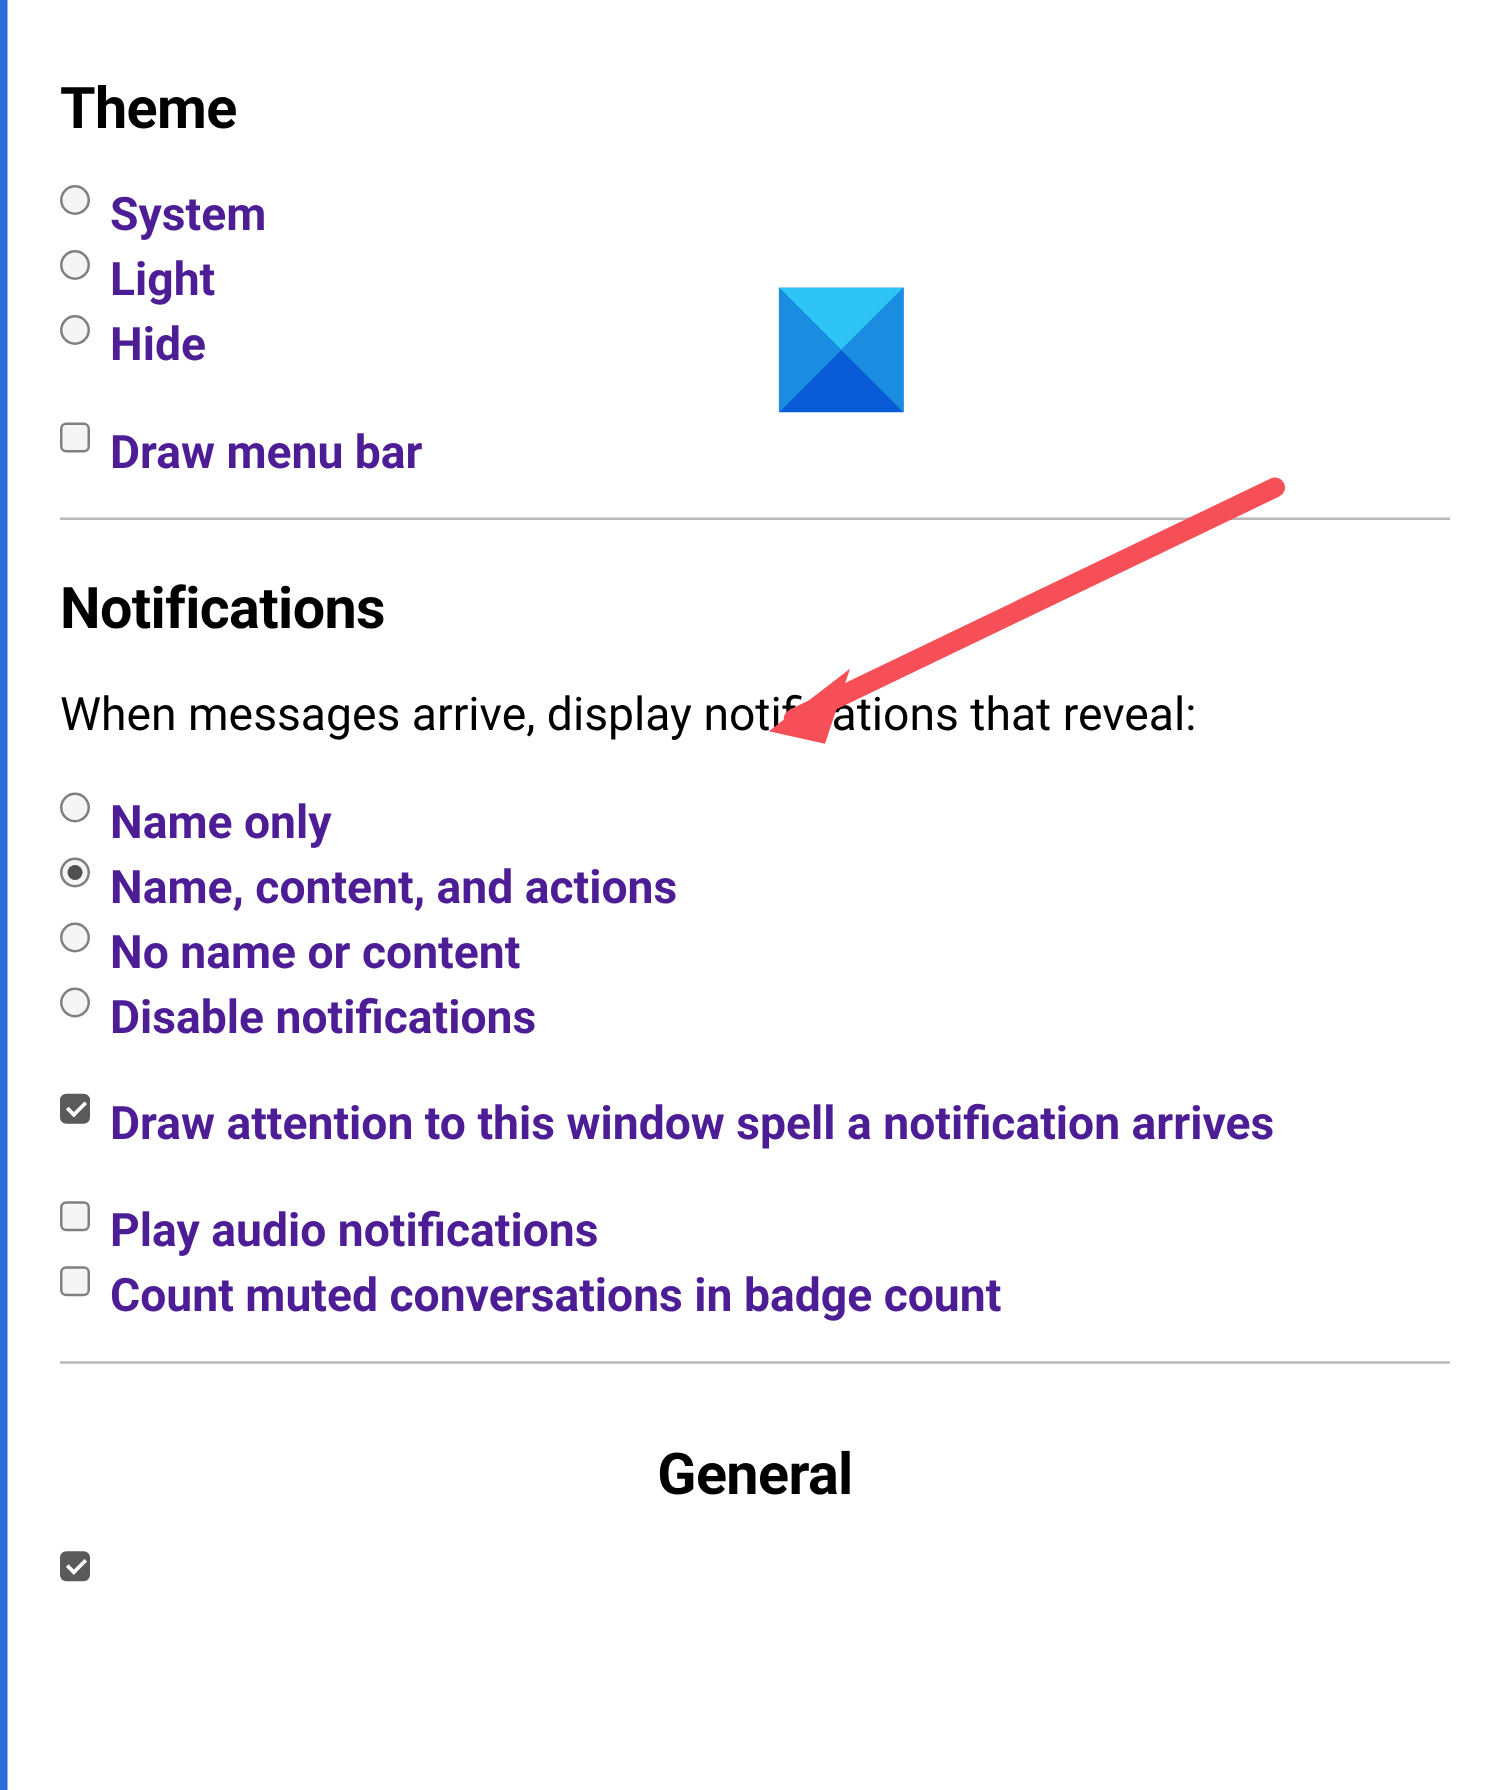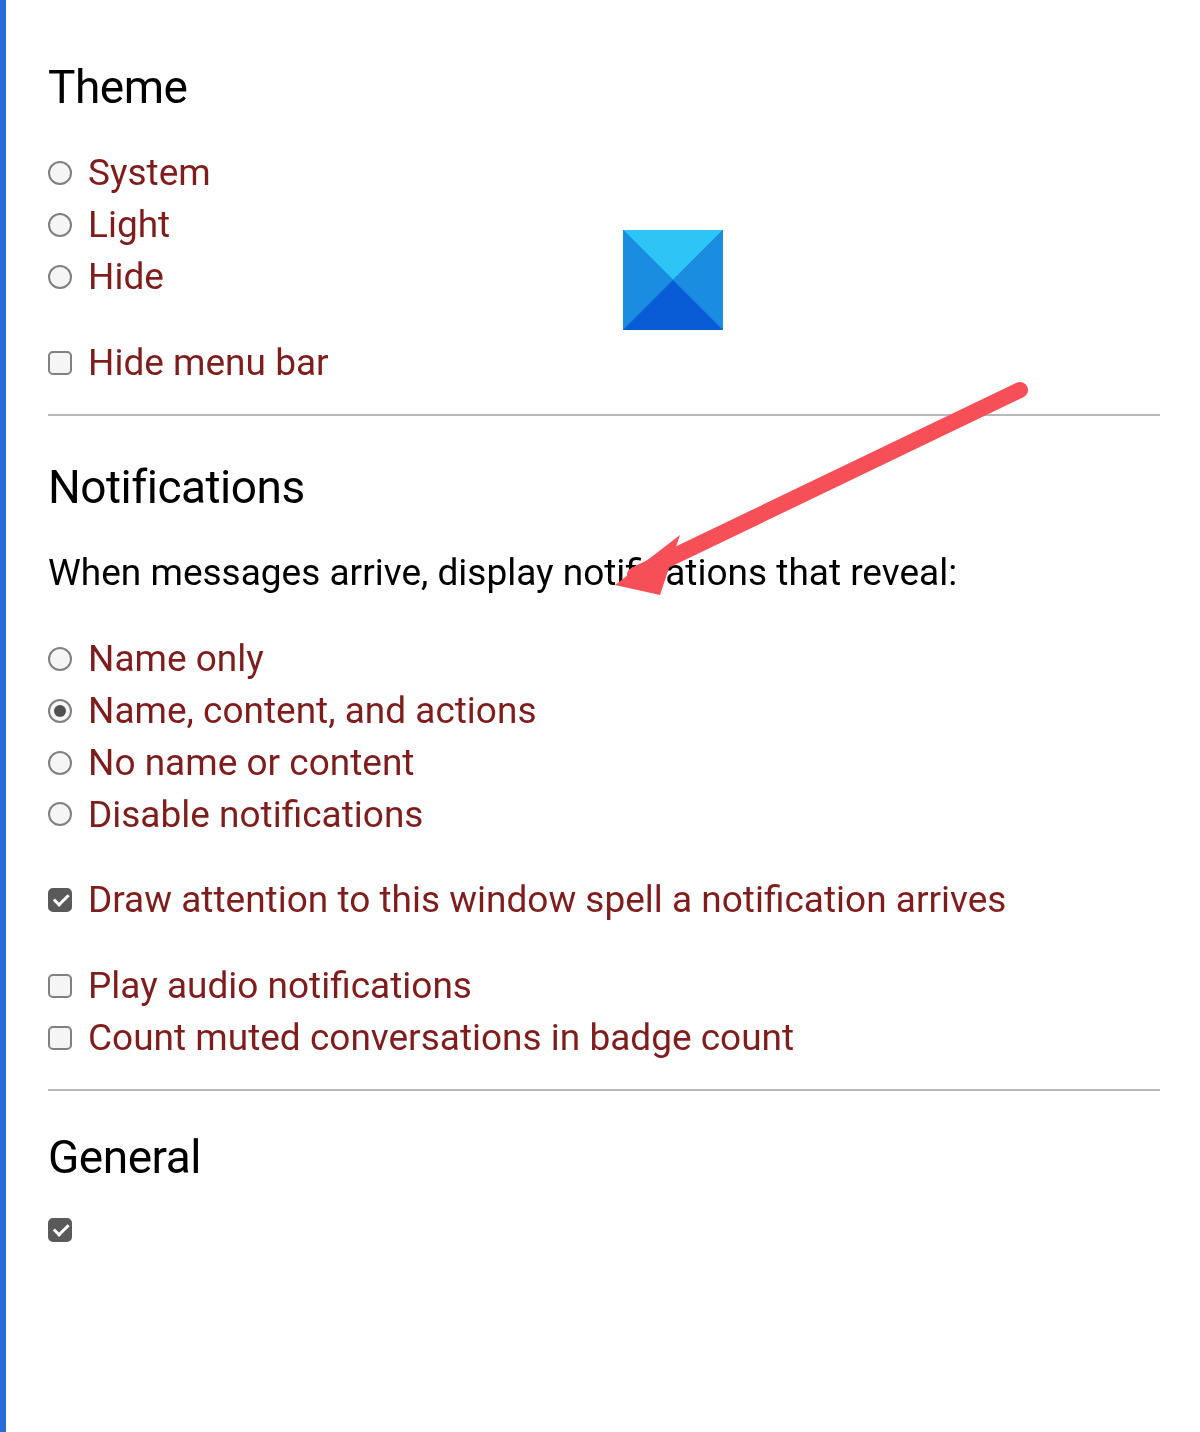--- a/index.html
+++ b/index.html
@@ -21,38 +21,39 @@
       top: 0;
       width: 6px;
       height: 100%;
       background: #2a6dd8;
     }
     .content {
       padding: 60px 40px 0 48px;
     }
     h2.section-title {
       font-size: 46px;
-      font-weight: 400;
+      font-weight: 700;
       color: #000;
       margin-bottom: 34px;
       letter-spacing: -0.5px;
     }
     .notifications-title {
       margin-top: 44px;
     }
     .general-title {
-      margin-top: 39px;
+      margin-top: 62px;
+      text-align: center;
     }
     .option-row {
       display: flex;
-      align-items: center;
       font-size: 37px;
-      color: #7f1d1d;
+      color: #4c1d95;
       line-height: 1.35;
       margin-bottom: 2px;
+      font-weight: bold;
     }
     .option-row.spaced-top {
       margin-top: 36px;
     }
     .radio {
       width: 24px;
       height: 24px;
       border: 2px solid #808080;
       border-radius: 50%;
       background: #f5f5f5;
@@ -140,21 +141,21 @@
     <span class="radio"></span>
     <span>Light</span>
   </div>
   <div class="option-row">
     <span class="radio"></span>
     <span>Hide</span>
   </div>
 
   <div class="option-row spaced-top">
     <span class="checkbox"></span>
-    <span>Hide menu bar</span>
+    <span>Draw menu bar</span>
   </div>
 
   <hr class="divider">
 
   <h2 class="section-title notifications-title">Notifications</h2>
 
   <p class="subtext">When messages arrive, display notifications that reveal:</p>
 
   <div class="option-row">
     <span class="radio"></span>

